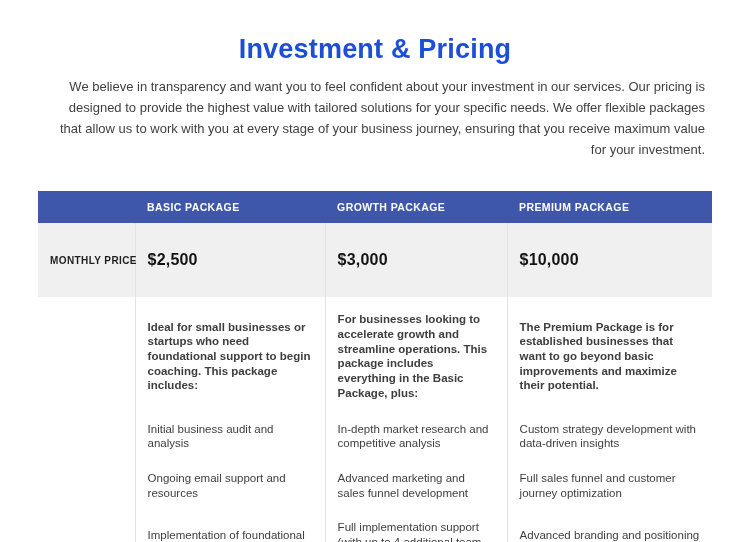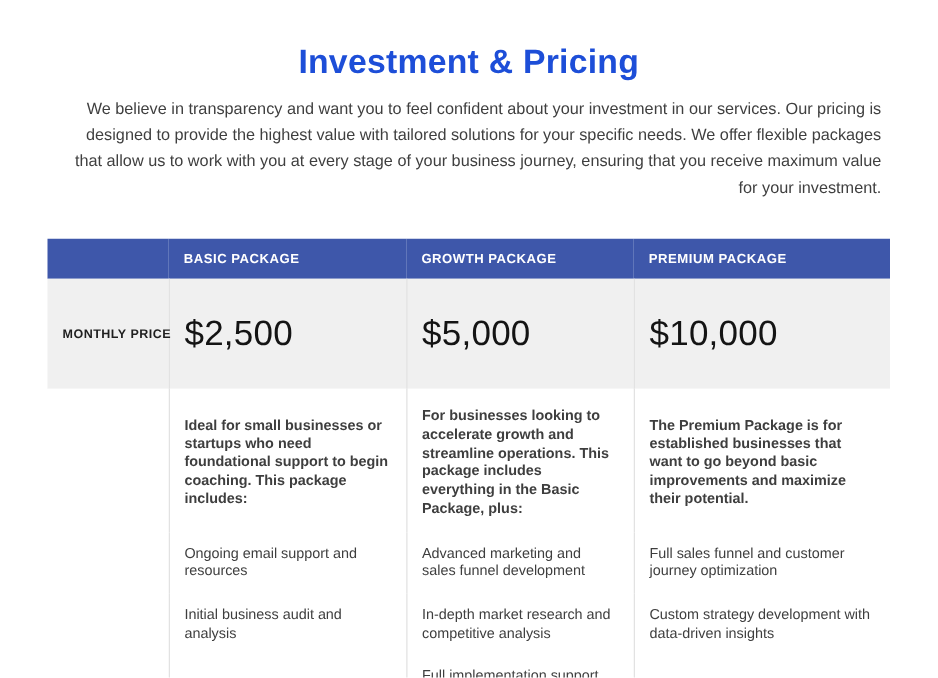--- a/index.html
+++ b/index.html
@@ -65,22 +65,22 @@
   }
   .row-label {
     font-size: 10px;
     font-weight: 700;
     letter-spacing: 0.4px;
     color: #1f1f1f;
     text-transform: uppercase;
     white-space: nowrap;
   }
   .price {
-    font-size: 28px;
-    font-weight: 400;
+    font-size: 16px;
+    font-weight: 700;
     color: #141414;
     letter-spacing: 0.2px;
   }
   tr.body-row td {
     background: #ffffff;
     vertical-align: middle;
     padding: 10px 12px;
     font-size: 11.5px;
     line-height: 1.28;
     color: #3e3e3e;
@@ -112,44 +112,44 @@
           <tr class="head-row">
         <th></th>
         <th>BASIC PACKAGE</th>
         <th>GROWTH PACKAGE</th>
         <th>PREMIUM PACKAGE</th>
       </tr>
 
       <tr class="price-row">
         <td class="row-label">MONTHLY PRICE</td>
         <td class="price">$2,500</td>
-        <td class="price">$5,000</td>
+        <td class="price">$3,000</td>
         <td class="price">$10,000</td>
       </tr>
 
       <tr class="body-row desc-row">
         <td></td>
         <td class="desc">Ideal for small businesses or startups who need foundational support to begin coaching. This package includes:</td>
         <td class="desc">For businesses looking to accelerate growth and streamline operations. This package includes everything in the Basic Package, plus:</td>
         <td class="desc">The Premium Package is for established businesses that want to go beyond basic improvements and maximize their potential.</td>
       </tr>
 
 
       <tr class="body-row feat-row">
         <td></td>
-        <td>Ongoing email support and resources</td>
-        <td>Advanced marketing and sales funnel development</td>
-        <td>Full sales funnel and customer journey optimization</td>
+        <td>Initial business audit and analysis</td>
+        <td>In-depth market research and competitive analysis</td>
+        <td>Custom strategy development with data-driven insights</td>
       </tr>
 
       <tr class="body-row feat-row">
         <td></td>
-        <td>Initial business audit and analysis</td>
-        <td>In-depth market research and competitive analysis</td>
-        <td>Custom strategy development with data-driven insights</td>
+        <td>Ongoing email support and resources</td>
+        <td>Advanced marketing and sales funnel development</td>
+        <td>Full sales funnel and customer journey optimization</td>
       </tr>
 
       <tr class="body-row feat-row last-row">
         <td></td>
         <td>Implementation of foundational marketing and sales systems</td>
         <td>Full implementation support (with up to 4 additional team members)</td>
         <td>Advanced branding and positioning services</td>
       </tr>
 
     </tbody>

